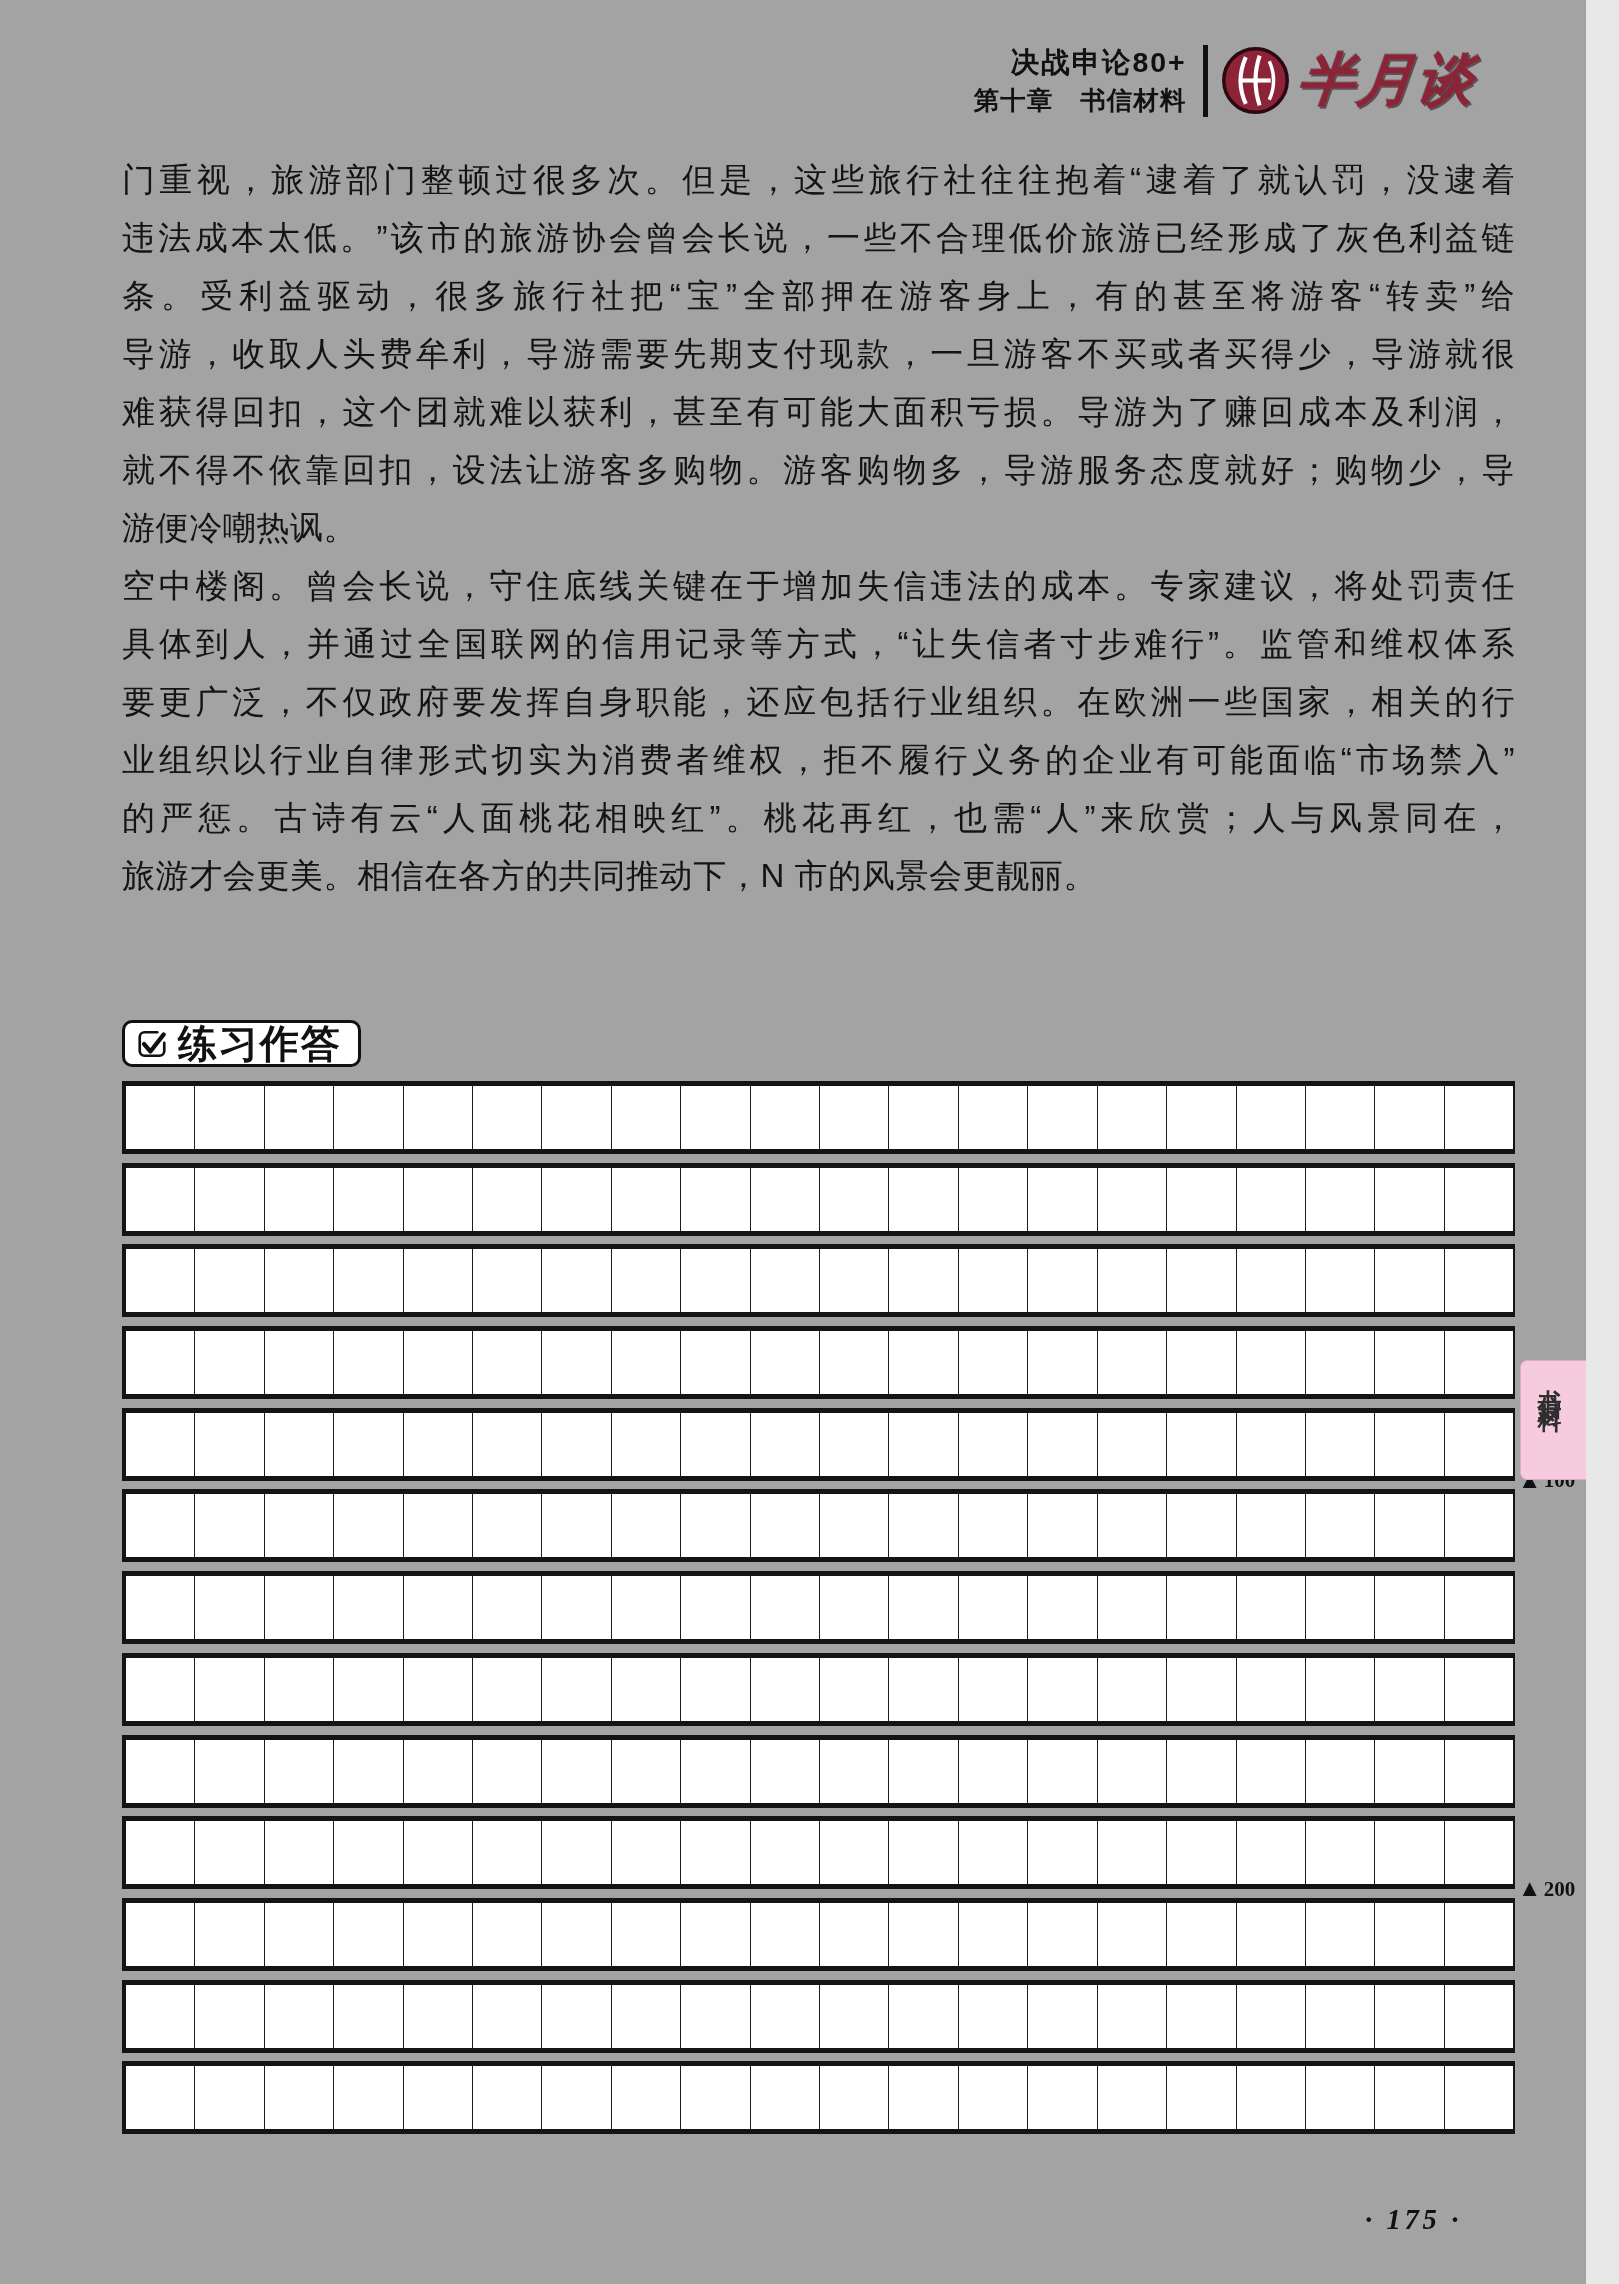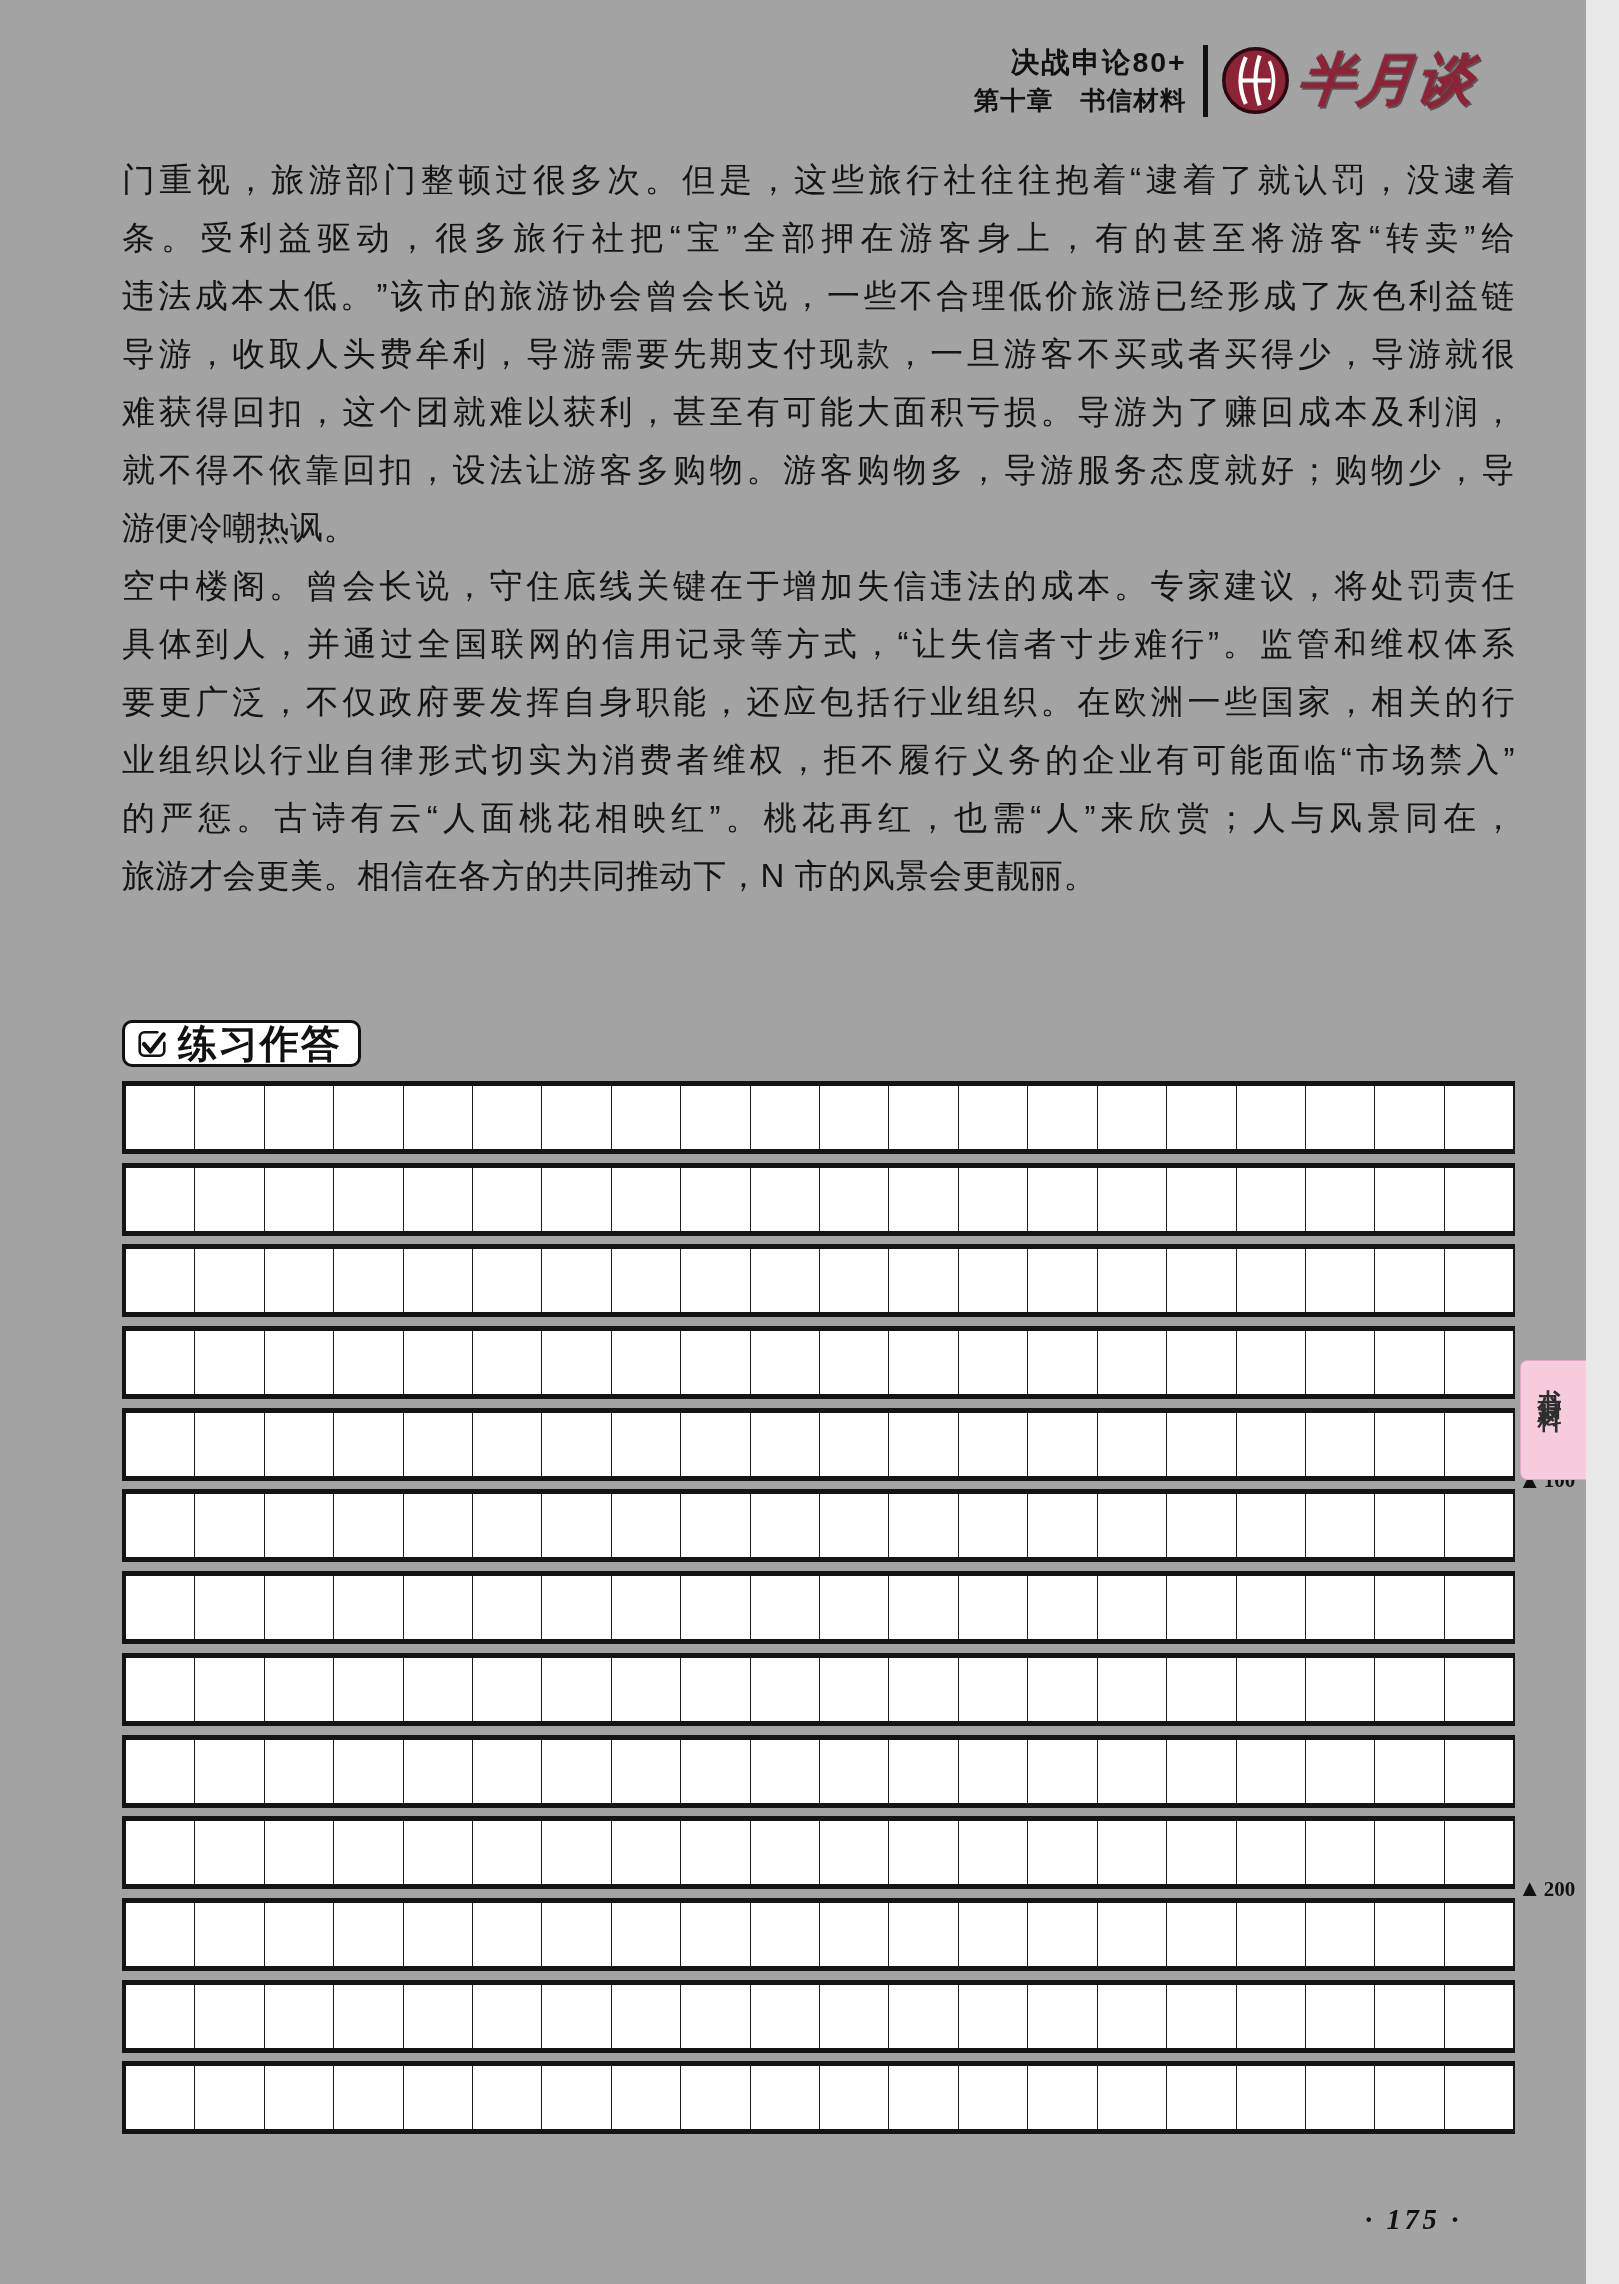--- a/index.html
+++ b/index.html
@@ -97,22 +97,22 @@
         <path d="M56 14 C48 38 48 62 56 86" stroke="#ffffff" stroke-width="6" fill="none"></path>
         <path d="M30 50 L72 50" stroke="#ffffff" stroke-width="6" fill="none"></path>
         <path d="M70 22 C78 40 78 60 70 78" stroke="#ffffff" stroke-width="5" fill="none"></path>
       </svg>
       <span class="brand-name">半月谈</span>
     </div>
   </div>
 
   <div class="article" id="article">
       <div class="line">门重视，旅游部门整顿过很多次。但是，这些旅行社往往抱着“逮着了就认罚，没逮着</div>
+      <div class="line">违法成本太低。”该市的旅游协会曾会长说，一些不合理低价旅游已经形成了灰色利益链</div>
       <div class="line">条。受利益驱动，很多旅行社把“宝”全部押在游客身上，有的甚至将游客“转卖”给</div>
-      <div class="line">违法成本太低。”该市的旅游协会曾会长说，一些不合理低价旅游已经形成了灰色利益链</div>
       <div class="line">导游，收取人头费牟利，导游需要先期支付现款，一旦游客不买或者买得少，导游就很</div>
       <div class="line">难获得回扣，这个团就难以获利，甚至有可能大面积亏损。导游为了赚回成本及利润，</div>
       <div class="line">就不得不依靠回扣，设法让游客多购物。游客购物多，导游服务态度就好；购物少，导</div>
       <div class="line no-fill">游便冷嘲热讽。</div>
       <div class="line">空中楼阁。曾会长说，守住底线关键在于增加失信违法的成本。专家建议，将处罚责任</div>
       <div class="line">具体到人，并通过全国联网的信用记录等方式，“让失信者寸步难行”。监管和维权体系</div>
       <div class="line">要更广泛，不仅政府要发挥自身职能，还应包括行业组织。在欧洲一些国家，相关的行</div>
       <div class="line">业组织以行业自律形式切实为消费者维权，拒不履行义务的企业有可能面临“市场禁入”</div>
       <div class="line">的严惩。古诗有云“人面桃花相映红”。桃花再红，也需“人”来欣赏；人与风景同在，</div>
       <div class="line no-fill">旅游才会更美。相信在各方的共同推动下，N 市的风景会更靓丽。</div>

